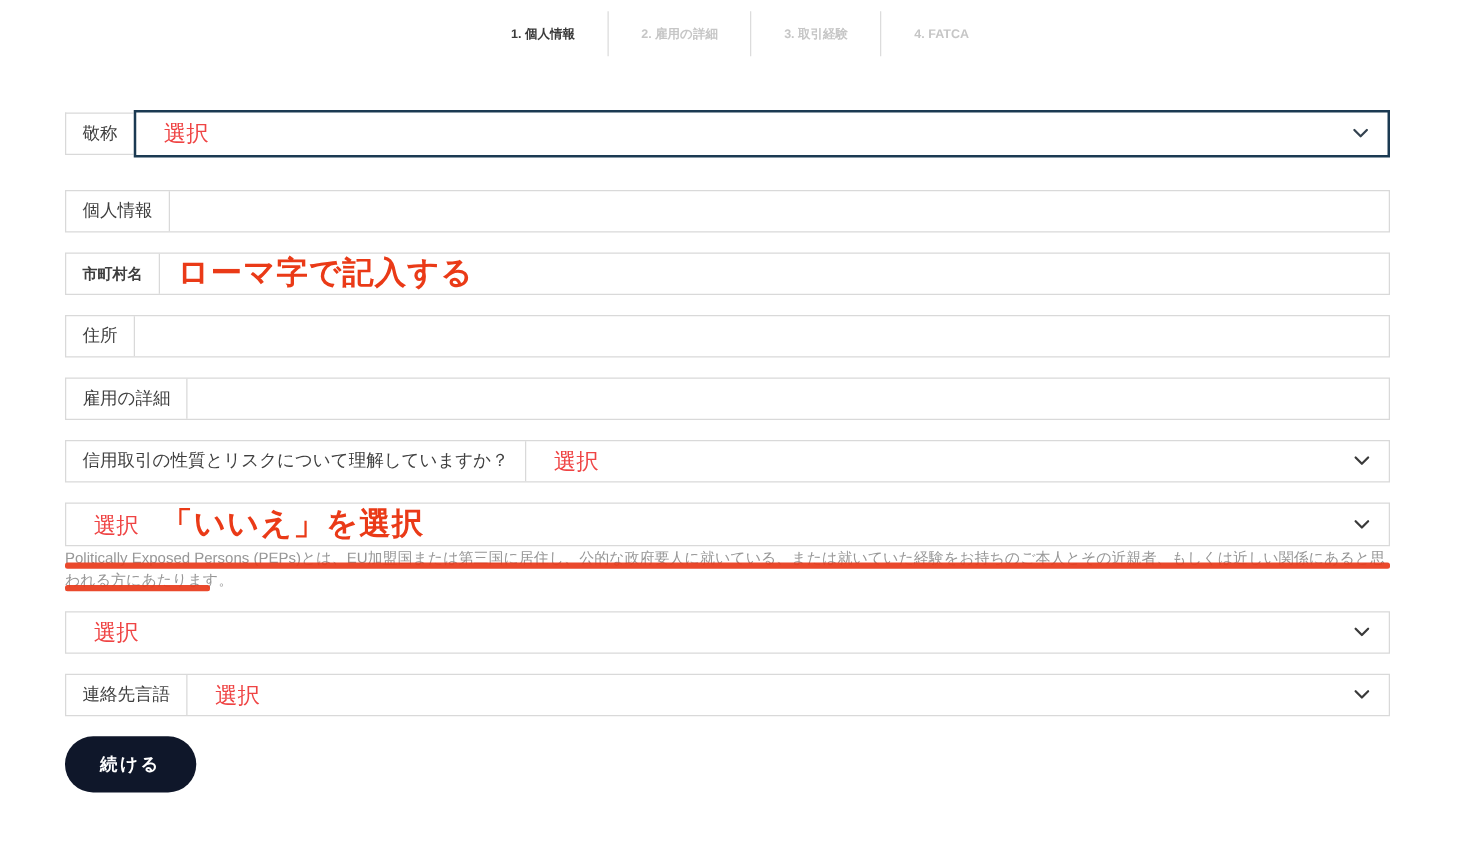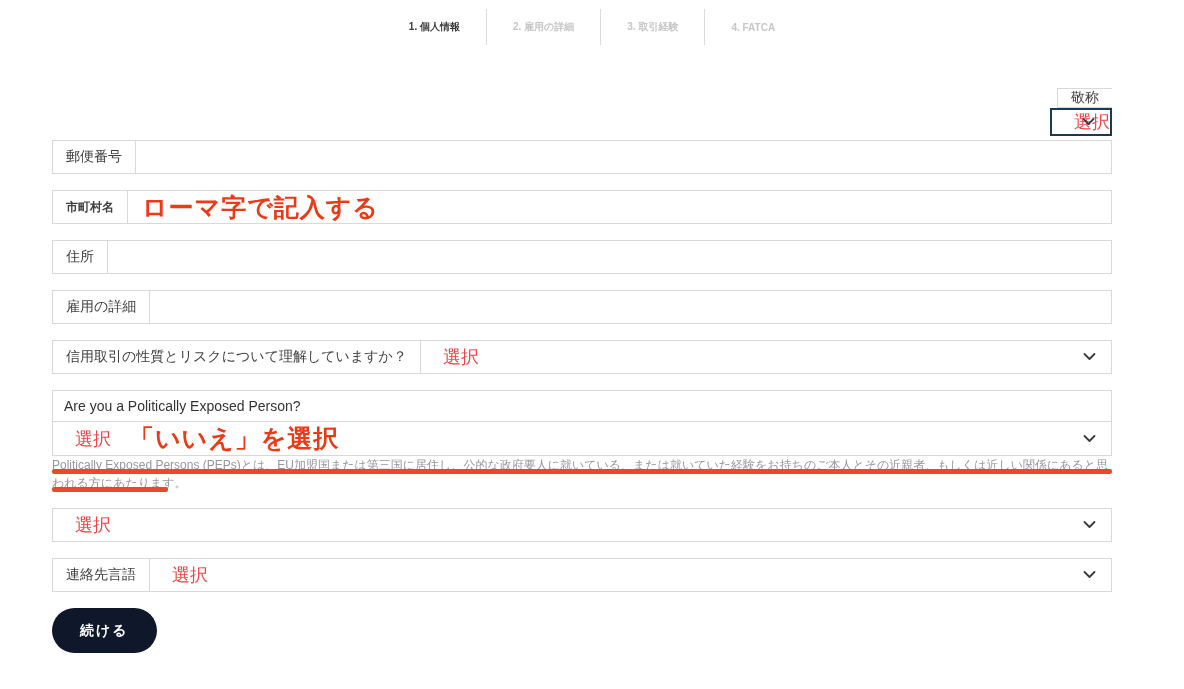--- a/index.html
+++ b/index.html
@@ -46,22 +46,22 @@
     background: transparent;
   }
 
   
   .select-field { position: relative; flex: 1; display: flex; align-items: center; cursor: pointer; }
   .select-value { padding-left: 22px; font-size: 18px; color: #ef4444; }
   .chev { position: absolute; right: 15px; top: 50%; transform: translateY(-50%); }
 
   
   .row-title {
-    display: flex; align-items: flex-end;
-    height: 38px; margin-bottom: 14px; flex-direction: column;
+    display: flex; align-items: center;
+    height: 38px; margin-bottom: 26px;
   }
   .row-title .row-label {
     height: 34px; border: 1px solid #d9d9d9; border-right: none;
   }
   .select-dark {
     flex: 1; height: 38px; position: relative;
     display: flex; align-items: center;
     border: 2px solid #1b3a52; background: #fff; cursor: pointer;
   }
 
@@ -128,21 +128,21 @@
       <div class="select-dark">
         <span class="select-value">選択</span>
         <svg class="chev" width="13" height="9" viewBox="0 0 13 9">
             <path d="M1.5 1.5l5 5 5-5" fill="none" stroke="#33424f" stroke-width="1.8" stroke-linecap="round" stroke-linejoin="round"></path>
           </svg>
       </div>
     </div>
 
     
     <div class="row">
-      <div class="row-label">郵便番号</div>
+      <div class="row-label">個人情報</div>
       <div class="row-field">
         <input type="text" value="" style="">
       </div>
     </div>
 
     
     <div class="row">
       <div class="row-label small">市町村名</div>
       <div class="row-field">
         <input type="text" value="" style="">
@@ -172,21 +172,20 @@
       <div class="select-field">
         <span class="select-value">選択</span>
         <svg class="chev" width="13" height="9" viewBox="0 0 13 9">
             <path d="M1.5 1.5l5 5 5-5" fill="none" stroke="#3a3a3a" stroke-width="1.8" stroke-linecap="round" stroke-linejoin="round"></path>
           </svg>
       </div>
     </div>
 
     
     <div class="pep-block">
-      <div class="pep-question">Are you a Politically Exposed Person?</div>
       <div class="pep-select">
         <span class="select-value">選択</span>
         <span class="annotation-red inline-note">「いいえ」を選択</span>
         <svg class="chev" width="13" height="9" viewBox="0 0 13 9">
             <path d="M1.5 1.5l5 5 5-5" fill="none" stroke="#3a3a3a" stroke-width="1.8" stroke-linecap="round" stroke-linejoin="round"></path>
           </svg>
       </div>
     </div>
 
     

